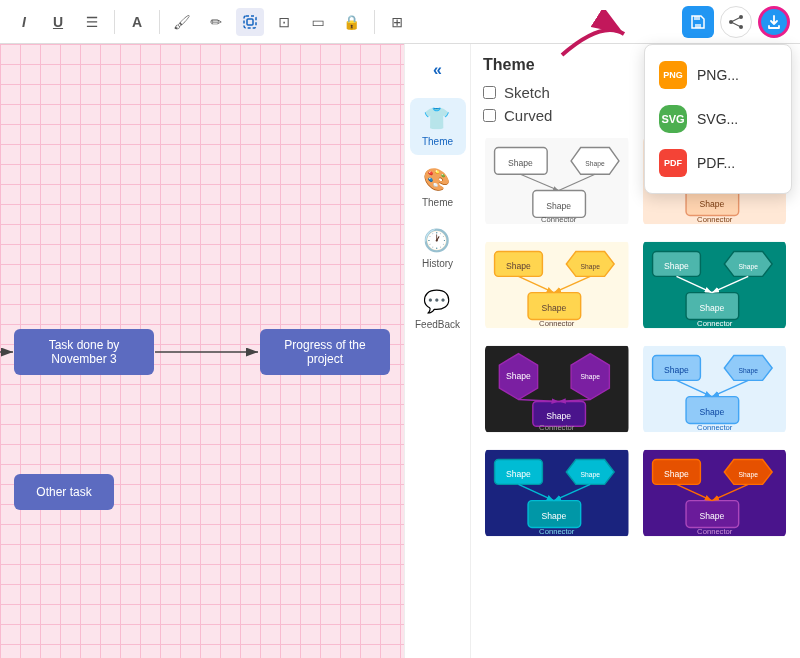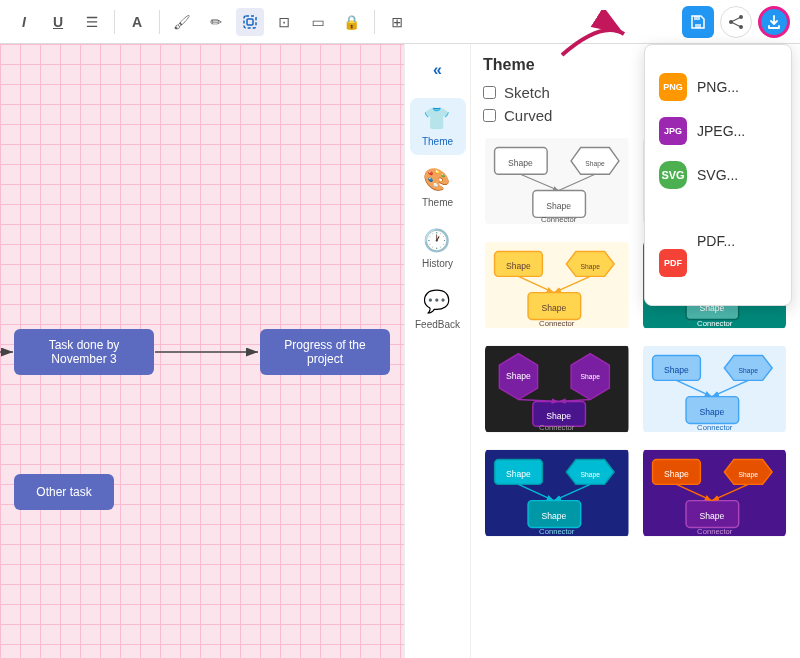--- a/index.html
+++ b/index.html
@@ -97,35 +97,35 @@
       border-radius: 8px; overflow: hidden; cursor: pointer; border: 2px solid transparent;
       position: relative;
     }
     .theme-card svg { width: 100%; height: 90px; display: block; }
 
     
     .export-dropdown {
       position: absolute; top: 44px; right: 8px;
       background: #fff; border: 1px solid #ddd; border-radius: 8px;
       box-shadow: 0 4px 16px rgba(0,0,0,0.15);
-      width: 148px; z-index: 100; padding: 20px 0;
+      width: 148px; z-index: 100; padding: 8px 0;
     }
     .export-item {
       display: flex; align-items: center; gap: 10px;
       padding: 8px 14px; cursor: pointer; font-size: 14px; color: #333;
     }
     .export-icon {
       width: 28px; height: 28px; border-radius: 6px;
       display: flex; align-items: center; justify-content: center;
       font-size: 11px; font-weight: bold; color: #fff;
     }
     .png-icon { background: #FF9800; }
     .jpeg-icon { background: #9C27B0; }
     .svg-icon { background: #4CAF50; }
-    .pdf-icon { background: #F44336; margin-top: 44px; }
+    .pdf-icon { background: #F44336; }
 
     
     .big-arrow {
       position: absolute; top: 10px; right: 168px;
       width: 80px; height: 50px; pointer-events: none; z-index: 200;
     }
   </style>
 </head>
 <body>
 
@@ -174,24 +174,20 @@
     </div>
   </div>
 </div>
 
 <div class="export-dropdown">
   <div class="export-item">
     <div class="export-icon png-icon" style="font-size:9px; font-weight:bold;">PNG</div>
     <span>PNG...</span>
   </div>
   <div class="export-item">
-    <div class="export-icon jpeg-icon" style="font-size:9px; font-weight:bold;">JPG</div>
-    <span>JPEG...</span>
-  </div>
-  <div class="export-item">
     <div class="export-icon svg-icon" style="font-size:11px; font-weight:bold;border-radius:10px;">SVG</div>
     <span>SVG...</span>
   </div>
   <div class="export-item">
     <div class="export-icon pdf-icon" style="font-size:9px; font-weight:bold;">PDF</div>
     <span>PDF...</span>
   </div>
 </div>
 
 <svg class="big-arrow" viewBox="0 0 80 50">

